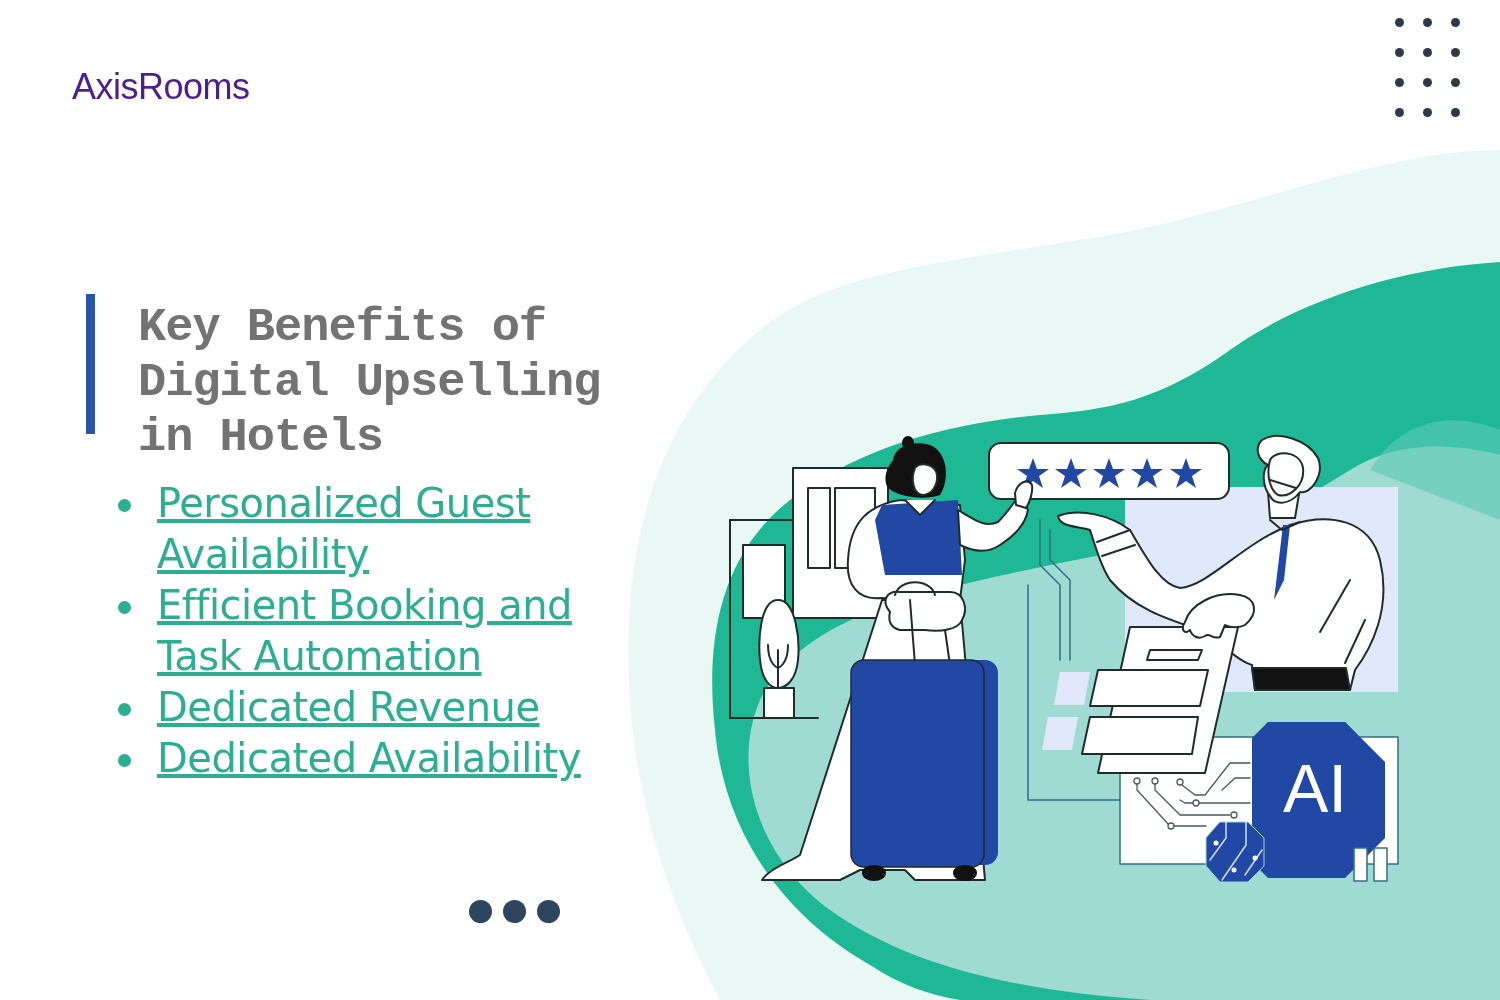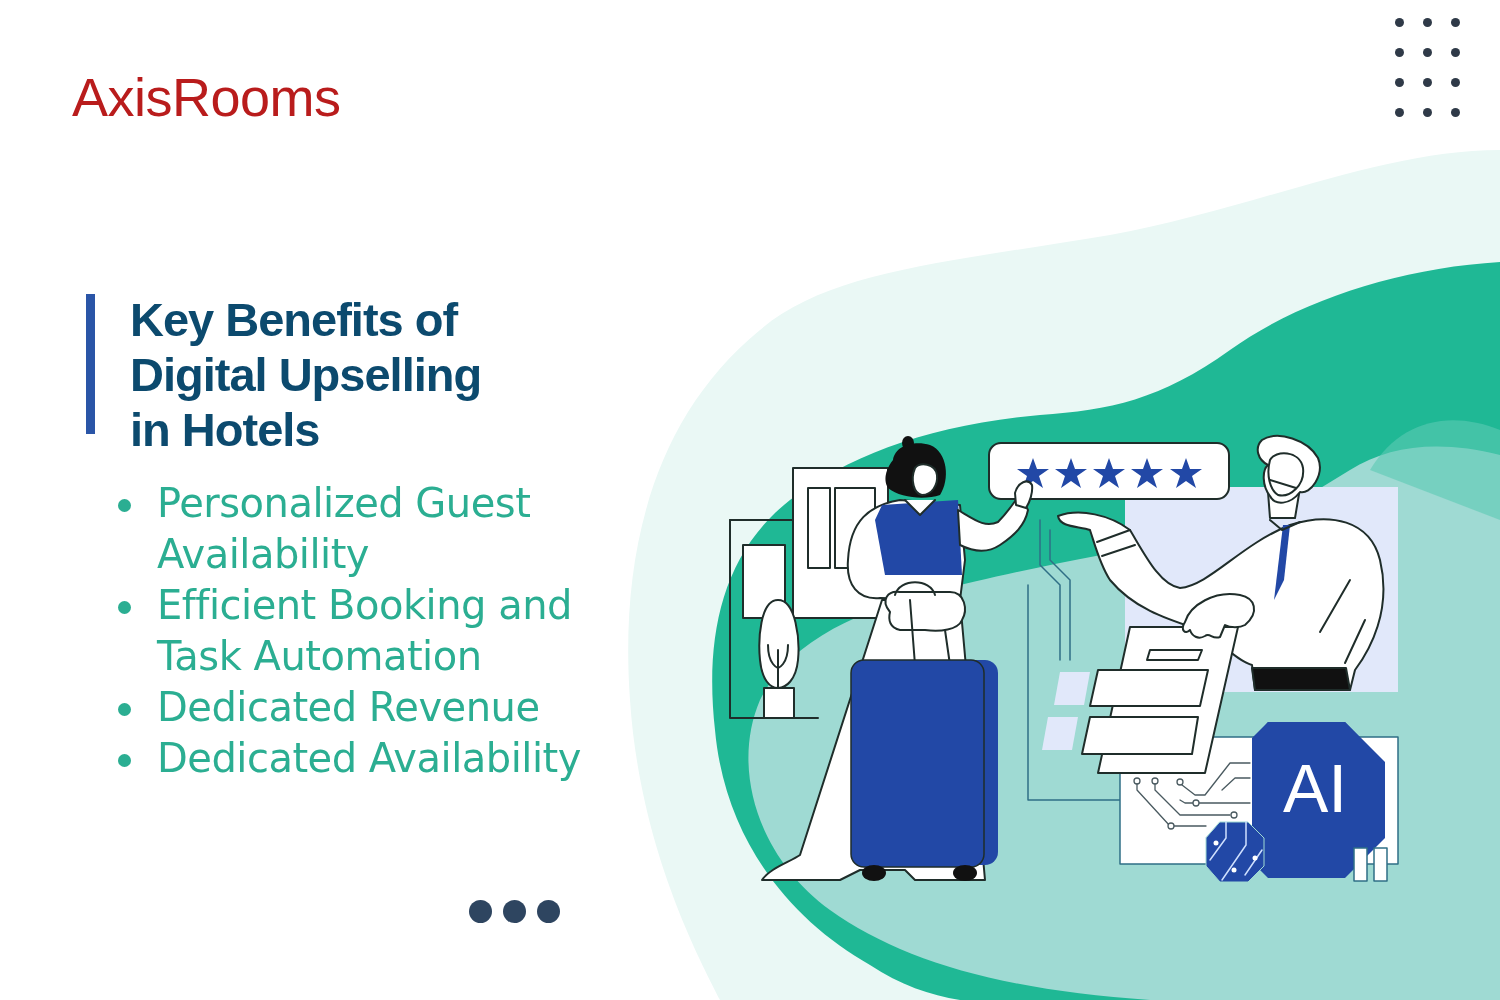--- a/index.html
+++ b/index.html
@@ -5,42 +5,42 @@
     html, body { margin: 0; padding: 0; }
     body {
       width: 1500px; height: 1000px; overflow: hidden; position: relative;
       background: #ffffff;
       font-family: "DejaVu Sans", sans-serif;
     }
     .bg-svg { position: absolute; left: 0; top: 0; width: 1500px; height: 1000px; }
     .logo {
       position: absolute; left: 72px; top: 66px;
       font-family: "Liberation Sans", sans-serif;
-      font-size: 54px; color: #b91c1c; letter-spacing: -0.5px;
+      font-size: 36px; color: #4c1d95; letter-spacing: -0.5px;
       font-weight: normal;
     }
     .dot-grid {
       position: absolute; left: 1395px; top: 18px;
       display: grid; grid-template-columns: repeat(3, 10px); column-gap: 18px; row-gap: 21px;
     }
     .dot-grid span { width: 9px; height: 9px; border-radius: 50%; background: #2f3a48; display: block; }
     .title-bar { position: absolute; left: 86px; top: 294px; width: 9px; height: 140px; background: #2a55a7; }
     .title {
-      position: absolute; left: 122px; top: 284px; margin: 8px;
-      font-family: Liberation Sans, sans-serif; font-weight: bold;
-      font-size: 47px; line-height: 55px; color: #0c4a6e; letter-spacing: -1px;
+      position: absolute; left: 122px; top: 284px; margin: 16px;
+      font-family: Liberation Mono, monospace; font-weight: bold;
+      font-size: 47px; line-height: 55px; color: #737373; letter-spacing: -1px;
       width: 520px;
     }
     .title span { display: block; white-space: nowrap; }
     .benefits {
       position: absolute; left: 116px; top: 478px; margin: 0; padding: 0; list-style: none;
       font-family: "DejaVu Sans", sans-serif; font-size: 40px; line-height: 51px; color: #2bae92;
       letter-spacing: -0.5px;
     }
-    .benefits li { position: relative; padding-left: 41px; }
+    .benefits li { position: relative; padding-left: 41px; text-decoration: underline; }
     .benefits li .bullet {
       position: absolute; left: 2px; top: 21px; width: 13px; height: 13px; border-radius: 50%; background: #2bae92;
     }
     .benefits li .line { display: block; white-space: nowrap; }
     .more-dots { position: absolute; left: 469px; top: 900px; display: flex; gap: 11px; }
     .more-dots span { width: 23px; height: 23px; border-radius: 50%; background: #2e4560; display: block; }
     .illus { position: absolute; left: 0; top: 0; width: 1500px; height: 1000px; }
     .ai-text { font-family: "Liberation Sans", sans-serif; }
   </style>
 </head>

